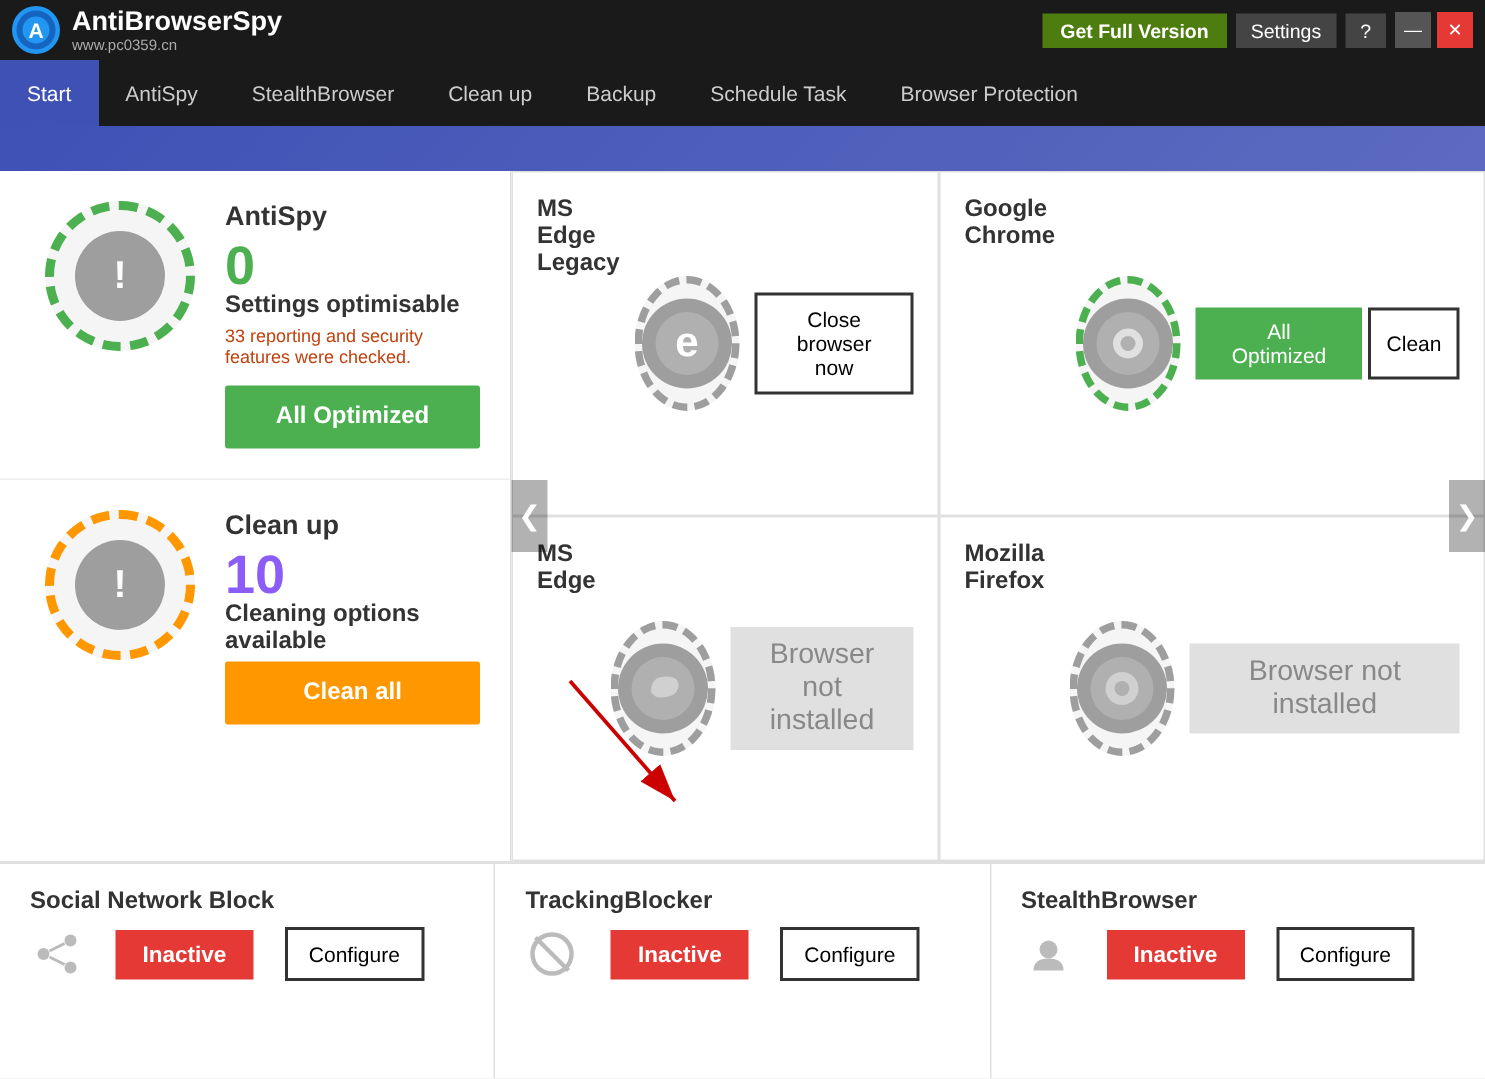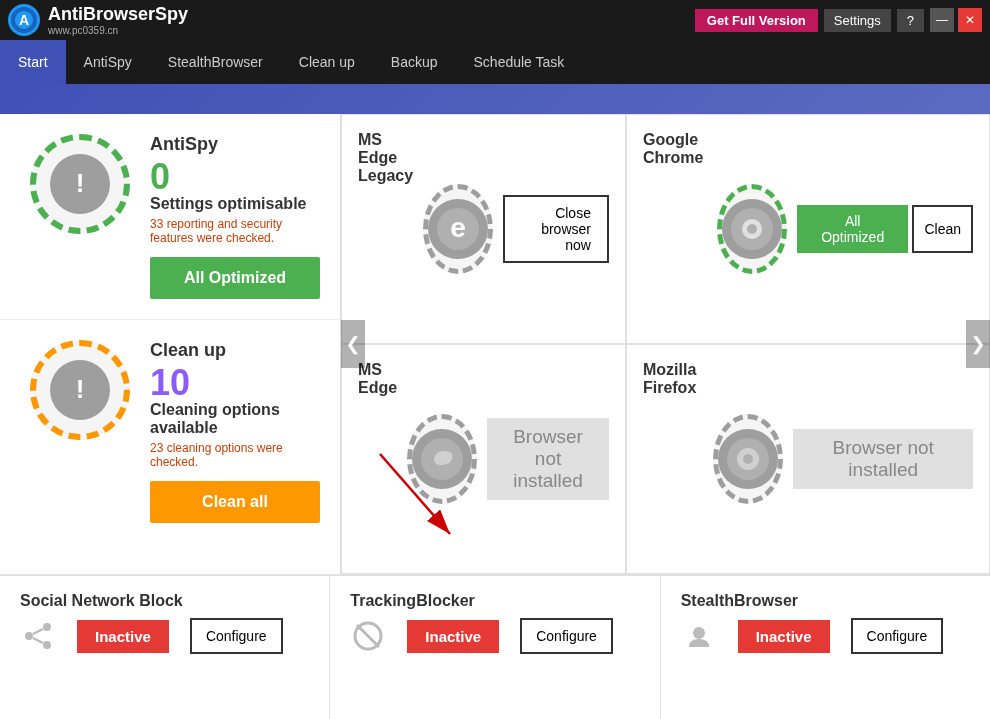--- a/index.html
+++ b/index.html
@@ -20,21 +20,21 @@
       background: #2196F3;
       border-radius: 50%;
       display: flex; align-items: center; justify-content: center;
       color: white; font-weight: bold; font-size: 12px;
     }
     .app-title-group { display: flex; flex-direction: column; }
     .app-title { color: white; font-size: 18px; font-weight: bold; }
     .app-subtitle { color: #aaa; font-size: 10px; }
     .titlebar-right { display: flex; align-items: center; gap: 6px; }
     .btn-get-full {
-      background: #be185d;
+      background: #4d7c0f;
       color: white;
       border: none;
       padding: 4px 12px;
       font-size: 13px;
       cursor: pointer;
       font-weight: bold;
     }
     .btn-settings, .btn-help {
       background: #444;
       color: white;
@@ -199,21 +199,20 @@
     }
 
     .browser-actions { display: flex; gap: 4px; width: 100%; justify-content: center; }
     .btn-close-browser {
       background: white;
       border: 2px solid #333;
       padding: 8px 16px;
       font-size: 14px;
       cursor: pointer;
       flex: 1;
-      text-align: right;
     }
     .btn-all-opt-small {
       background: #4CAF50;
       color: white;
       border: none;
       padding: 8px 16px;
       font-size: 14px;
       cursor: pointer;
       flex: 1;
     }
@@ -332,20 +331,21 @@
   </div>
 </div>
 
 <div class="navbar">
   <button class="nav-item active">Start</button>
   <button class="nav-item">AntiSpy</button>
   <button class="nav-item">StealthBrowser</button>
   <button class="nav-item">Clean up</button>
   <button class="nav-item">Backup</button>
   <button class="nav-item">Schedule Task</button>
+  <button class="nav-item">Browser Protection</button>
 </div>
 
 <div class="accent-bar"></div>
 
 <div class="main-content">
 
   <div class="left-panel" style="position:relative;">
 
     <div class="panel-section">
       <div class="section-layout">
@@ -374,21 +374,20 @@
             <svg width="36" height="36" viewBox="0 0 36 36">
               <circle cx="18" cy="18" r="17" fill="#9e9e9e"></circle>
               <text x="18" y="26" text-anchor="middle" fill="white" font-size="26" font-weight="bold">!</text>
             </svg>
           </div>
         </div>
         <div class="section-info">
           <div class="section-title">Clean up</div>
           <div class="section-count orange">10</div>
           <div class="section-label">Cleaning options available</div>
-          <div class="section-desc">23 cleaning options were checked.</div>
           <button class="btn-clean-all">Clean all</button>
         </div>
       </div>
     </div>
 
     <svg class="arrow-overlay" viewBox="0 0 505 460">
       <defs>
         <marker id="arrowhead" markerWidth="10" markerHeight="7" refX="10" refY="3.5" orient="auto">
           <polygon points="0 0, 10 3.5, 0 7" fill="#cc0000"></polygon>
         </marker>

